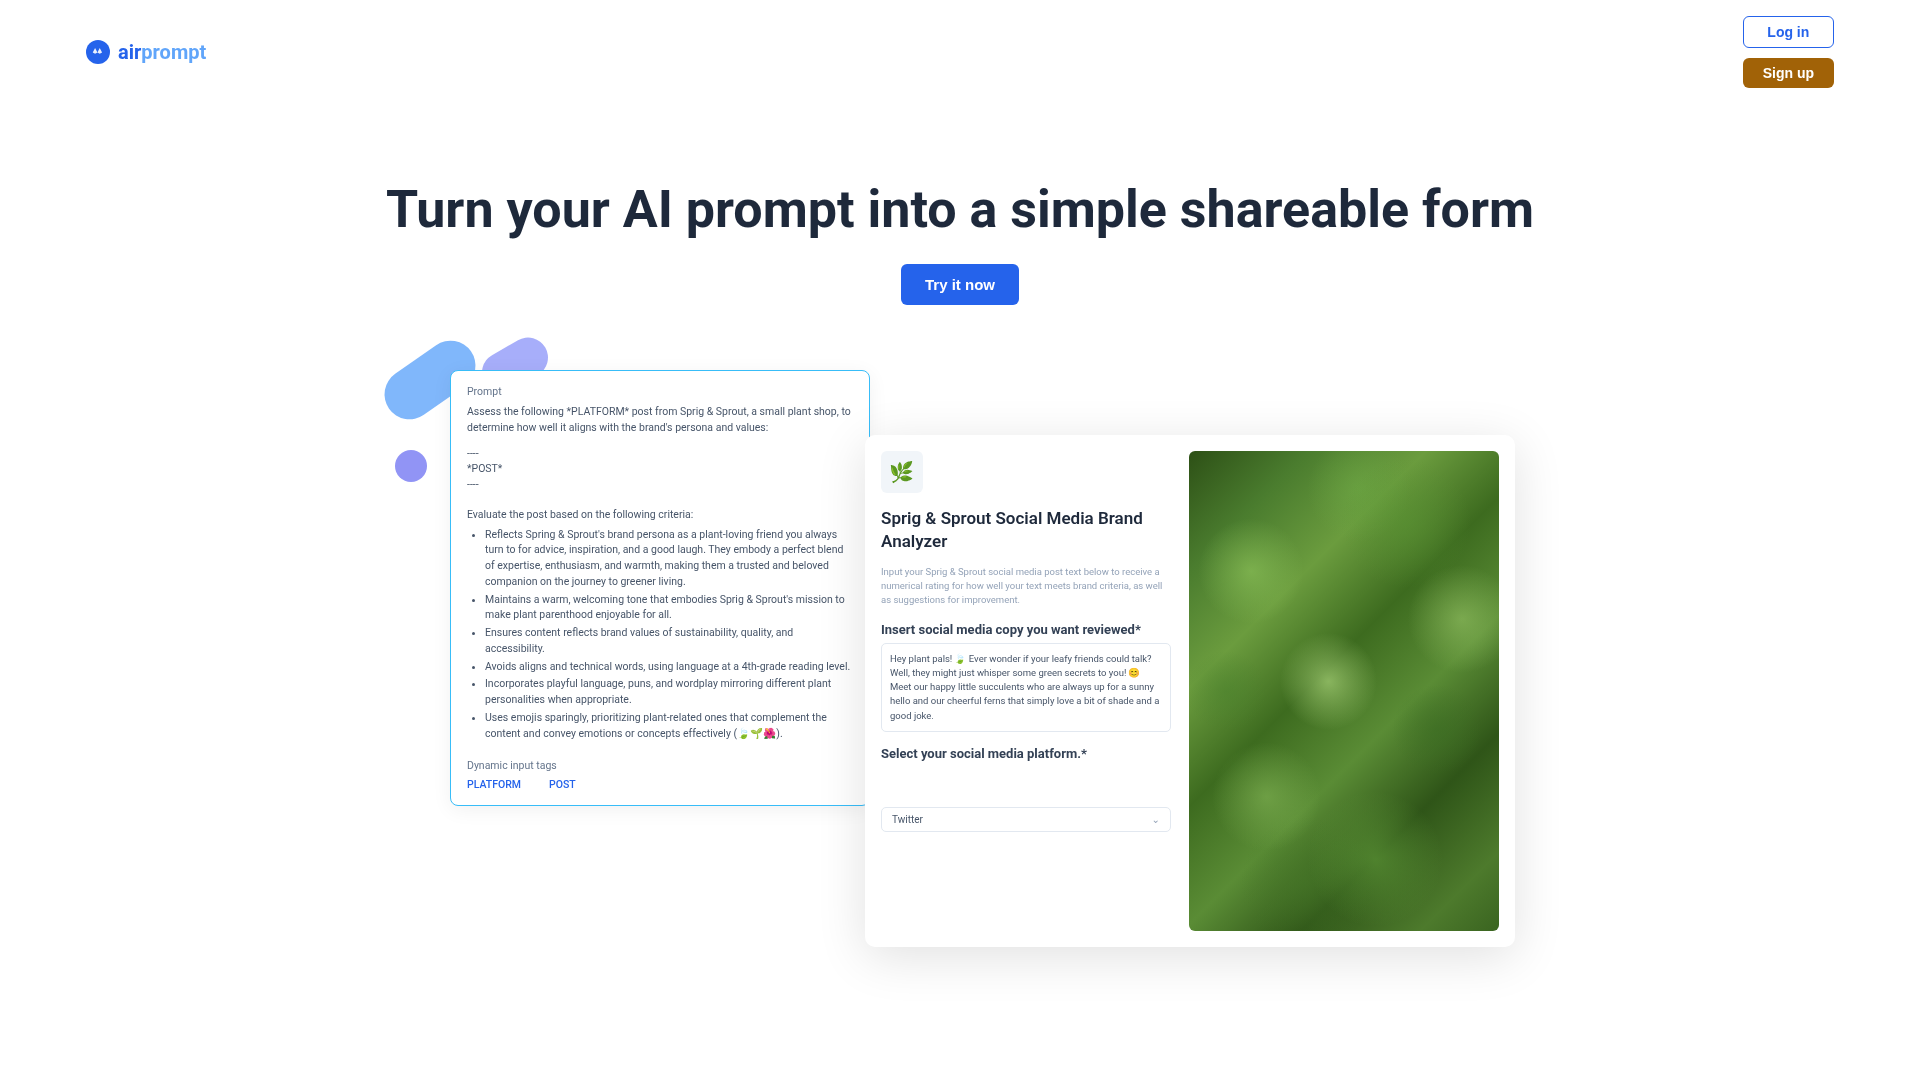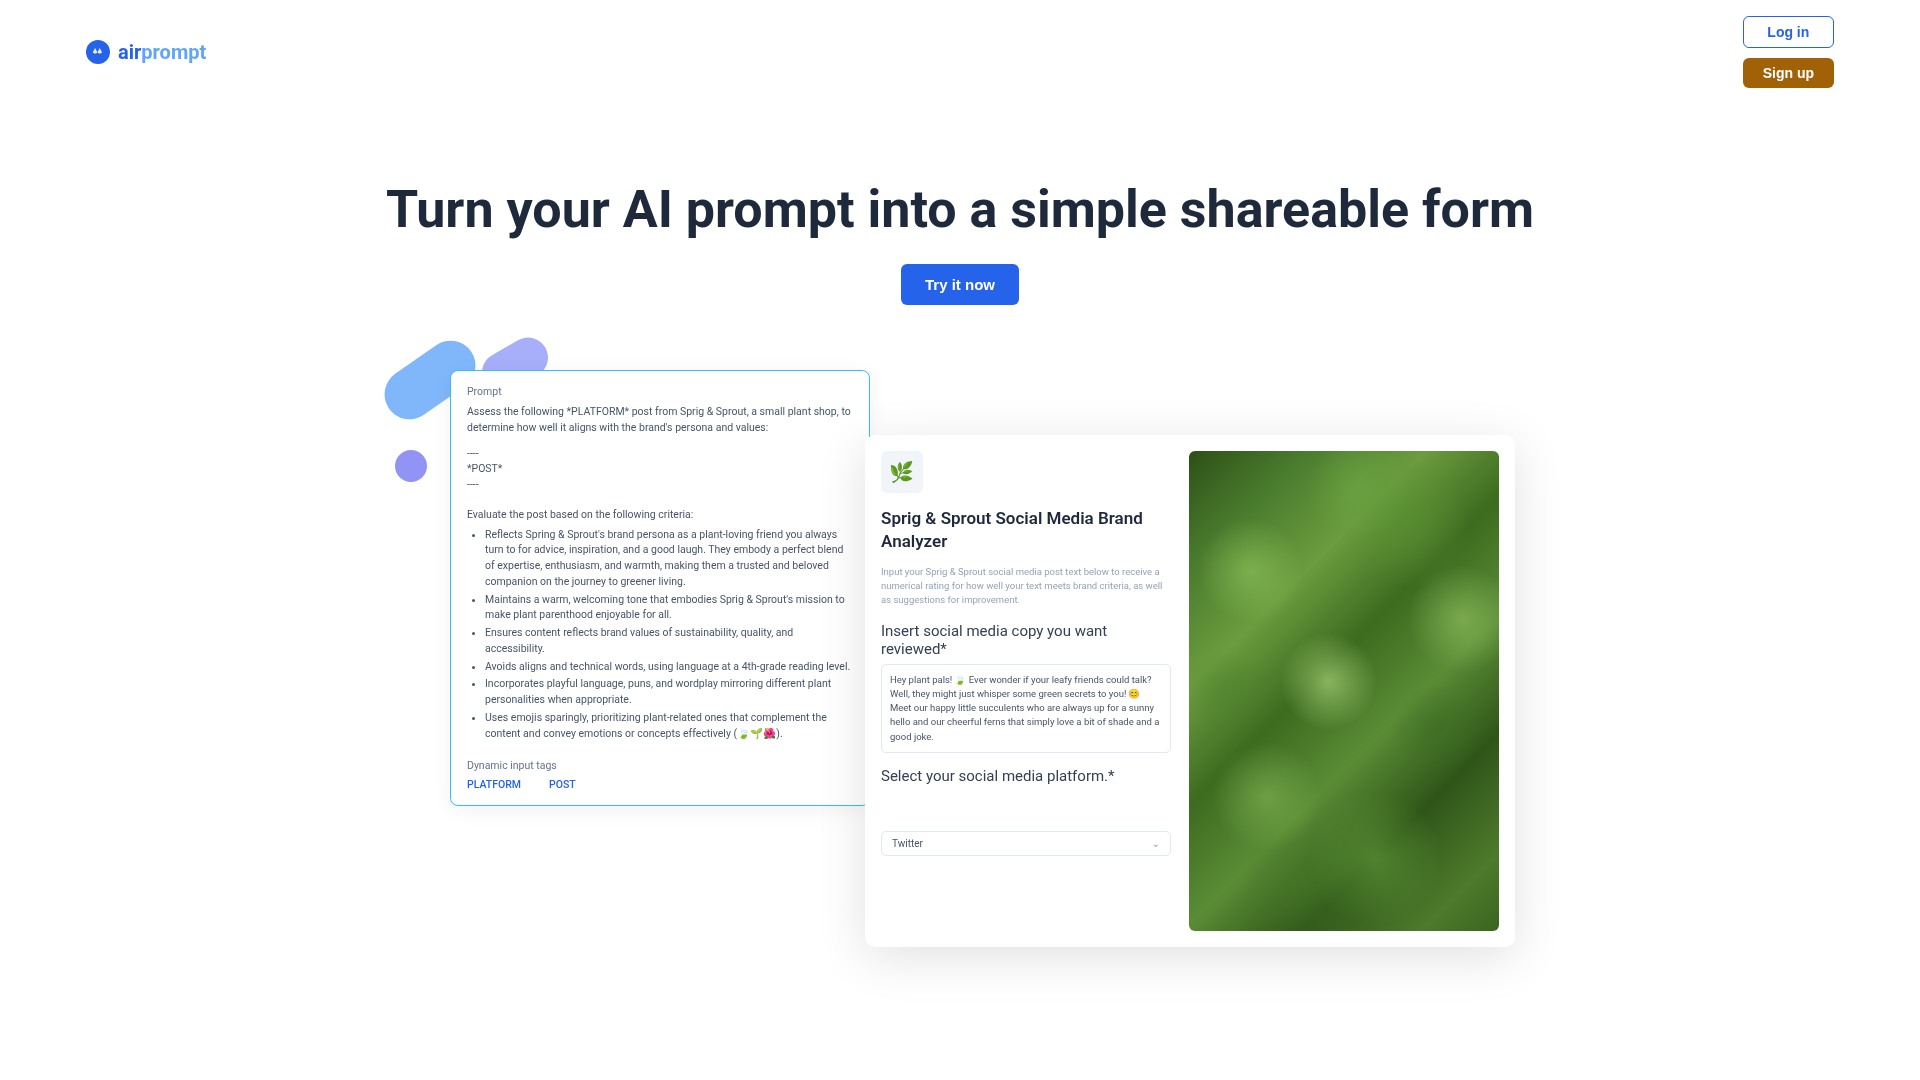--- a/index.html
+++ b/index.html
@@ -215,23 +215,23 @@
       line-height: 1.35;
       margin-bottom: 12px;
     }
     .form-desc {
       font-size: 9.5px;
       color: #94a3b8;
       line-height: 1.5;
       margin-bottom: 14px;
     }
     .form-field-label {
-      font-size: 15px;
+      font-size: 13px;
       color: #334155;
-      font-weight: 400;
+      font-weight: 700;
       margin-bottom: 6px;
     }
     .form-textarea {
       border: 1px solid #e2e8f0;
       border-radius: 5px;
       padding: 8px;
       font-size: 9.5px;
       color: #475569;
       line-height: 1.5;
       margin-bottom: 14px;

